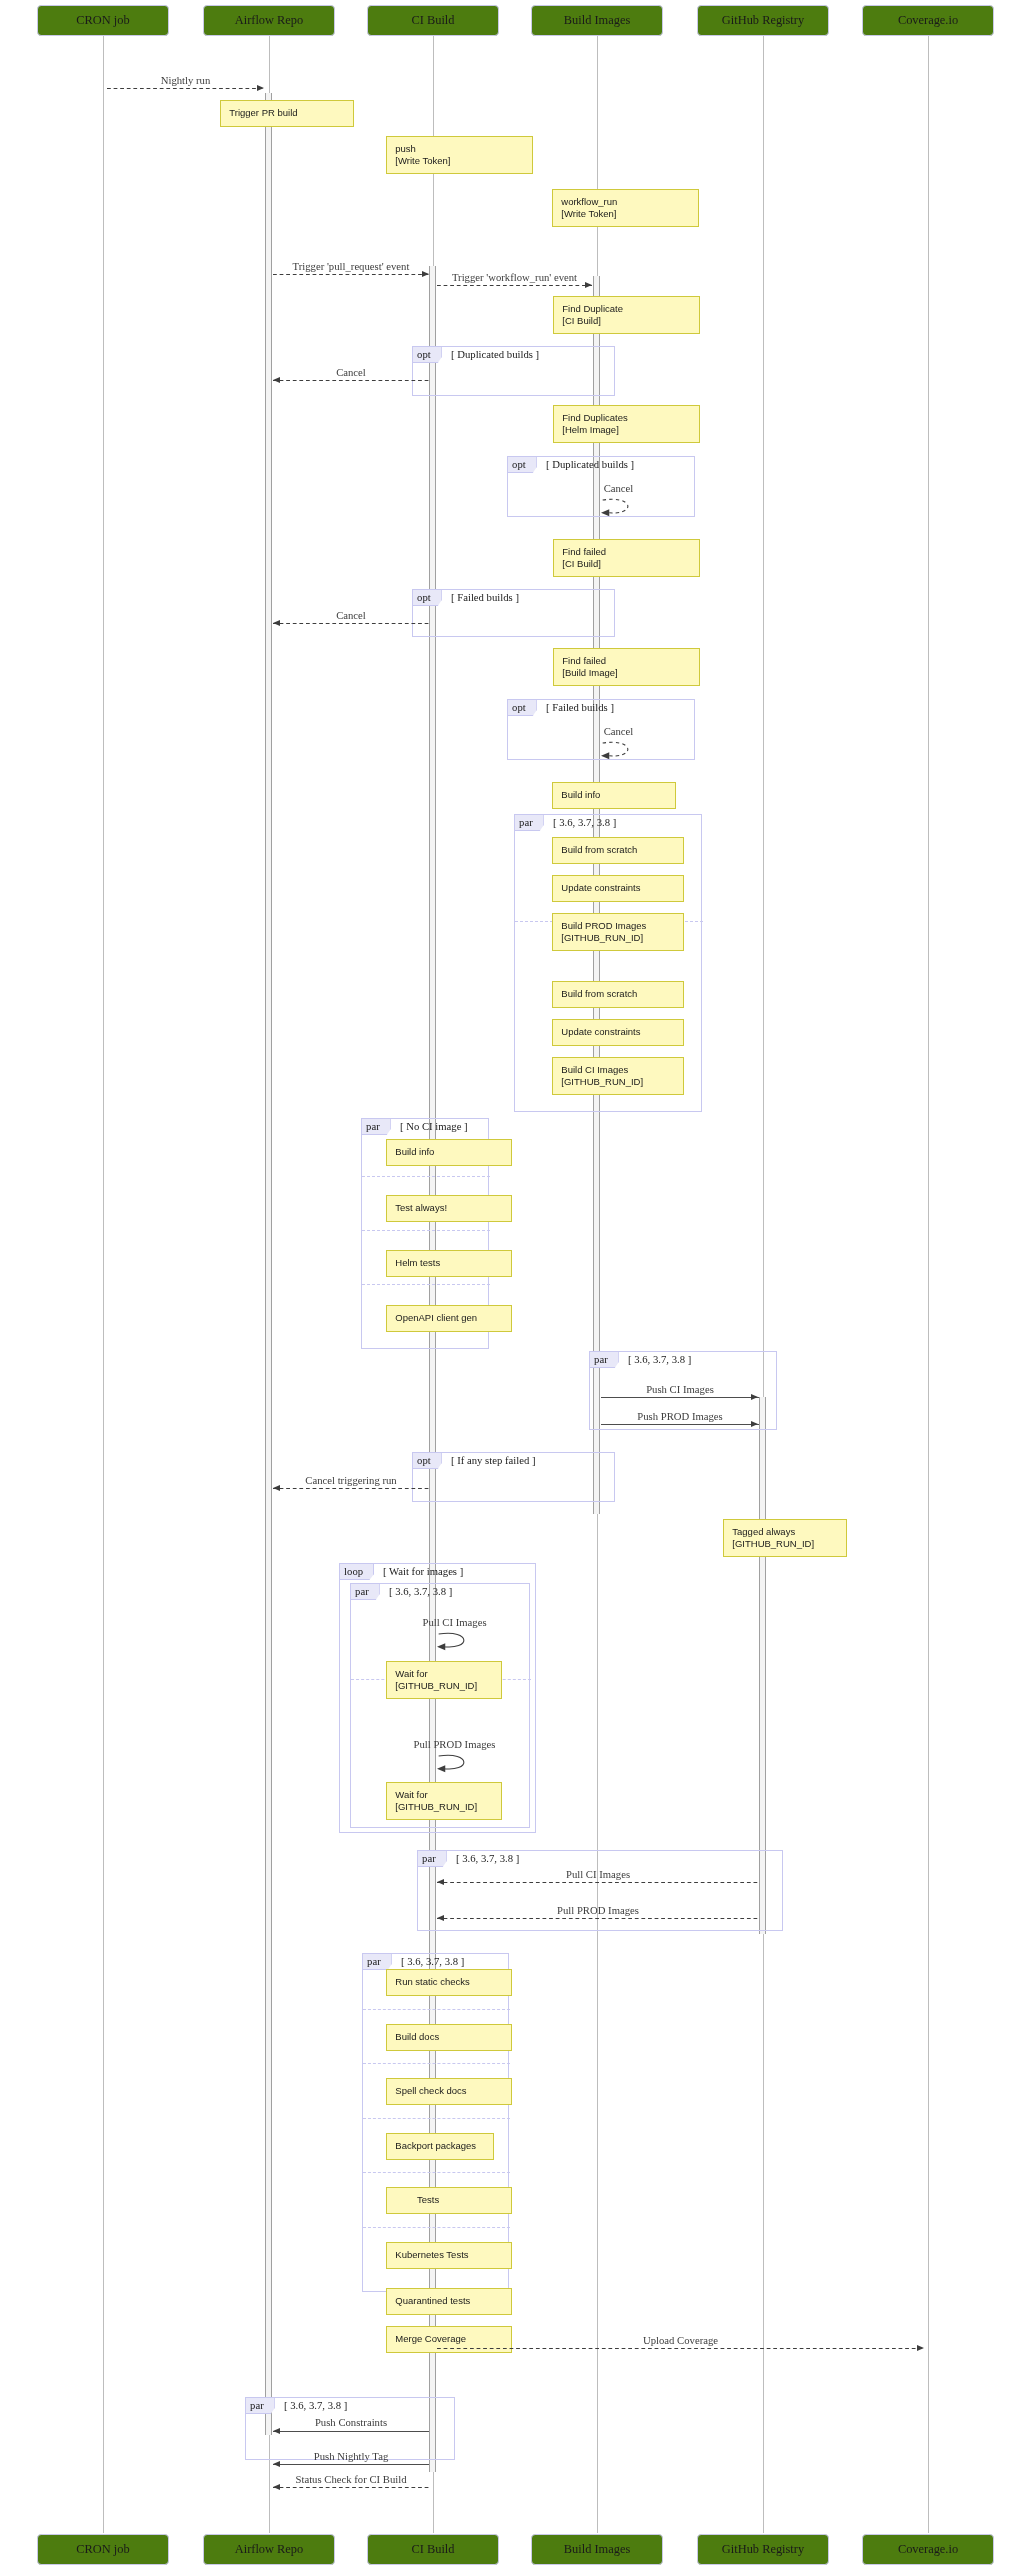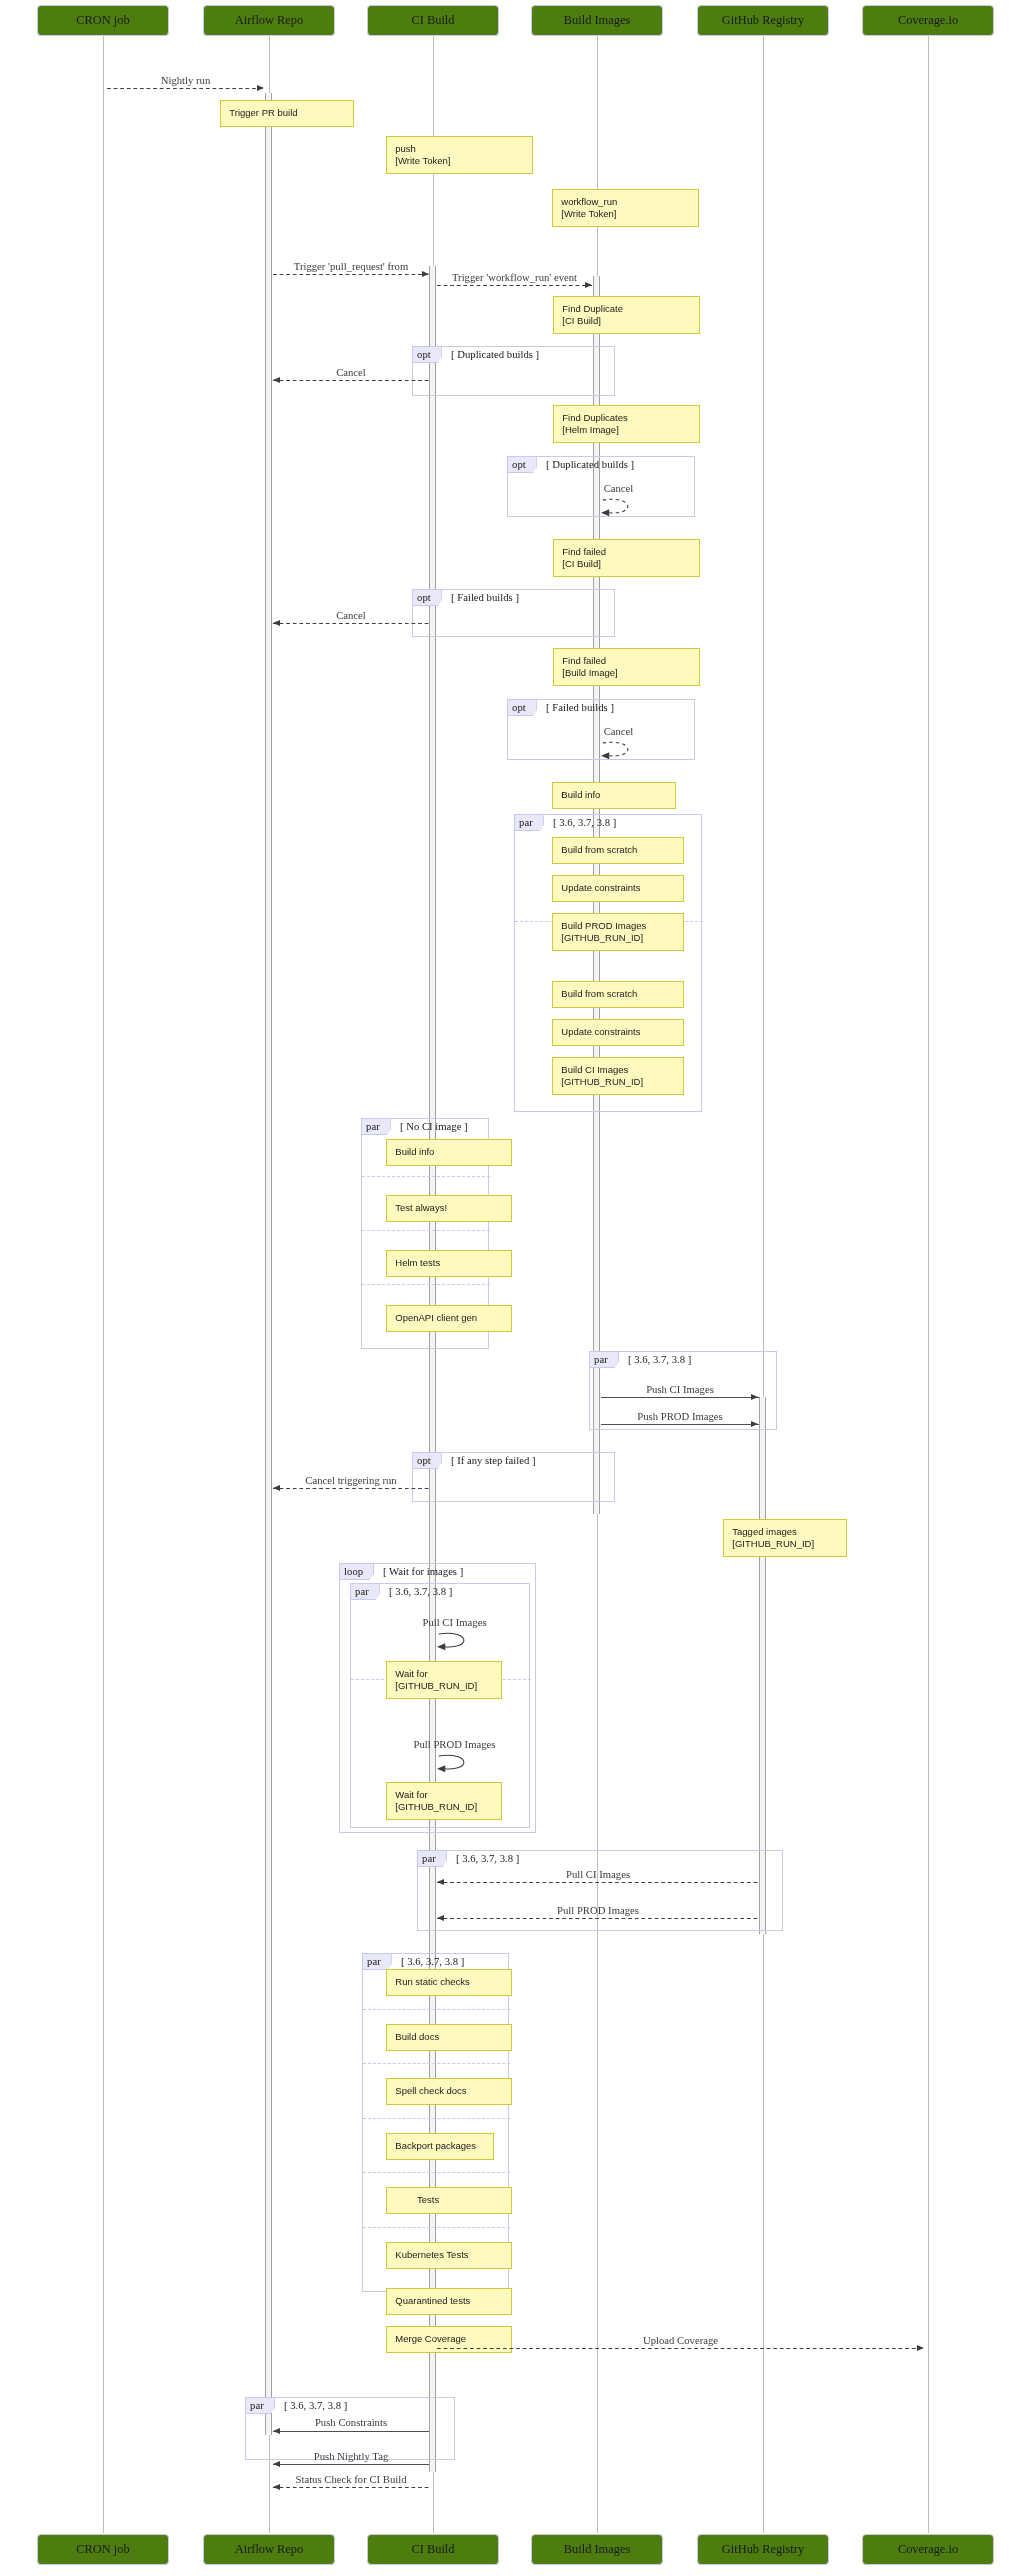--- a/index.html
+++ b/index.html
@@ -260,40 +260,40 @@
     <div class="note" style="left: 536px; top: 913px; width: 132px; height: 38px;"><span>Build PROD Images
 [GITHUB_RUN_ID]</span></div>
     <div class="note" style="left: 536px; top: 981px; width: 132px; height: 26.5px;"><span>Build from scratch</span></div>
     <div class="note" style="left: 536px; top: 1019px; width: 132px; height: 26.5px;"><span>Update constraints</span></div>
     <div class="note" style="left: 536px; top: 1057px; width: 132px; height: 38px;"><span>Build CI Images
 [GITHUB_RUN_ID]</span></div>
     <div class="note" style="left: 370px; top: 1139px; width: 126px; height: 26.5px;"><span>Build info</span></div>
     <div class="note" style="left: 370px; top: 1195px; width: 126px; height: 26.5px;"><span>Test always!</span></div>
     <div class="note" style="left: 370px; top: 1250px; width: 126px; height: 26.5px;"><span>Helm tests</span></div>
     <div class="note" style="left: 370px; top: 1305px; width: 126px; height: 26.5px;"><span>OpenAPI client gen</span></div>
-    <div class="note" style="left: 707px; top: 1519px; width: 124px; height: 38px;"><span>Tagged images
+    <div class="note" style="left: 707px; top: 1519px; width: 124px; height: 38px;"><span>Tagged always
 [GITHUB_RUN_ID]</span></div>
     <div class="note" style="left: 370px; top: 1661px; width: 116px; height: 38px;"><span>Wait for
 [GITHUB_RUN_ID]</span></div>
     <div class="note" style="left: 370px; top: 1782px; width: 116px; height: 38px;"><span>Wait for
 [GITHUB_RUN_ID]</span></div>
     <div class="note" style="left: 370px; top: 1969px; width: 126px; height: 26.5px;"><span>Run static checks</span></div>
     <div class="note" style="left: 370px; top: 2024px; width: 126px; height: 26.5px;"><span>Build docs</span></div>
     <div class="note" style="left: 370px; top: 2078px; width: 126px; height: 26.5px;"><span>Spell check docs</span></div>
     <div class="note" style="left: 370px; top: 2133px; width: 108px; height: 26.5px;"><span>Backport packages</span></div>
     <div class="note" style="left: 370px; top: 2187px; width: 126px; height: 26.5px; padding-left: 30px;"><span>Tests</span></div>
     <div class="note" style="left: 370px; top: 2242px; width: 126px; height: 26.5px;"><span>Kubernetes Tests</span></div>
     <div class="note" style="left: 370px; top: 2288px; width: 126px; height: 26.5px;"><span>Quarantined tests</span></div>
     <div class="note" style="left: 370px; top: 2326px; width: 126px; height: 26.5px;"><span>Merge Coverage</span></div>
     <div class="msg-line dashed" style="left: 107px; top: 88px; width: 157px;"></div>
     <div class="arrow right" style="left: 257px; top: 85px;"></div>
     <div class="msg-label" style="left: 107px; top: 74px; width: 157px;">Nightly run</div>
     <div class="msg-line dashed" style="left: 273px; top: 274px; width: 156px;"></div>
     <div class="arrow right" style="left: 422px; top: 271px;"></div>
-    <div class="msg-label" style="left: 273px; top: 260px; width: 156px;">Trigger 'pull_request' from</div>
+    <div class="msg-label" style="left: 273px; top: 260px; width: 156px;">Trigger 'pull_request' event</div>
     <div class="msg-line dashed" style="left: 437px; top: 285px; width: 155px;"></div>
     <div class="arrow right" style="left: 585px; top: 282px;"></div>
     <div class="msg-label" style="left: 437px; top: 271px; width: 155px;">Trigger 'workflow_run' event</div>
     <div class="msg-line dashed" style="left: 273px; top: 380px; width: 156px;"></div>
     <div class="arrow left" style="left: 273px; top: 377px;"></div>
     <div class="msg-label" style="left: 273px; top: 366px; width: 156px;">Cancel</div>
     <div class="selfloop" style="left: 601px; top: 495px; width: 38px; height: 25px;"><svg width="38" height="25" viewBox="0 0 46 30">
         <path d="M2,6 C42,0 42,26 6,21" fill="none" stroke="#3d3d3d" stroke-width="1.3" stroke-dasharray="4,4"></path>
         <polygon points="10,17 0,21.5 10,25.5" fill="#3d3d3d"></polygon>
       </svg></div>

